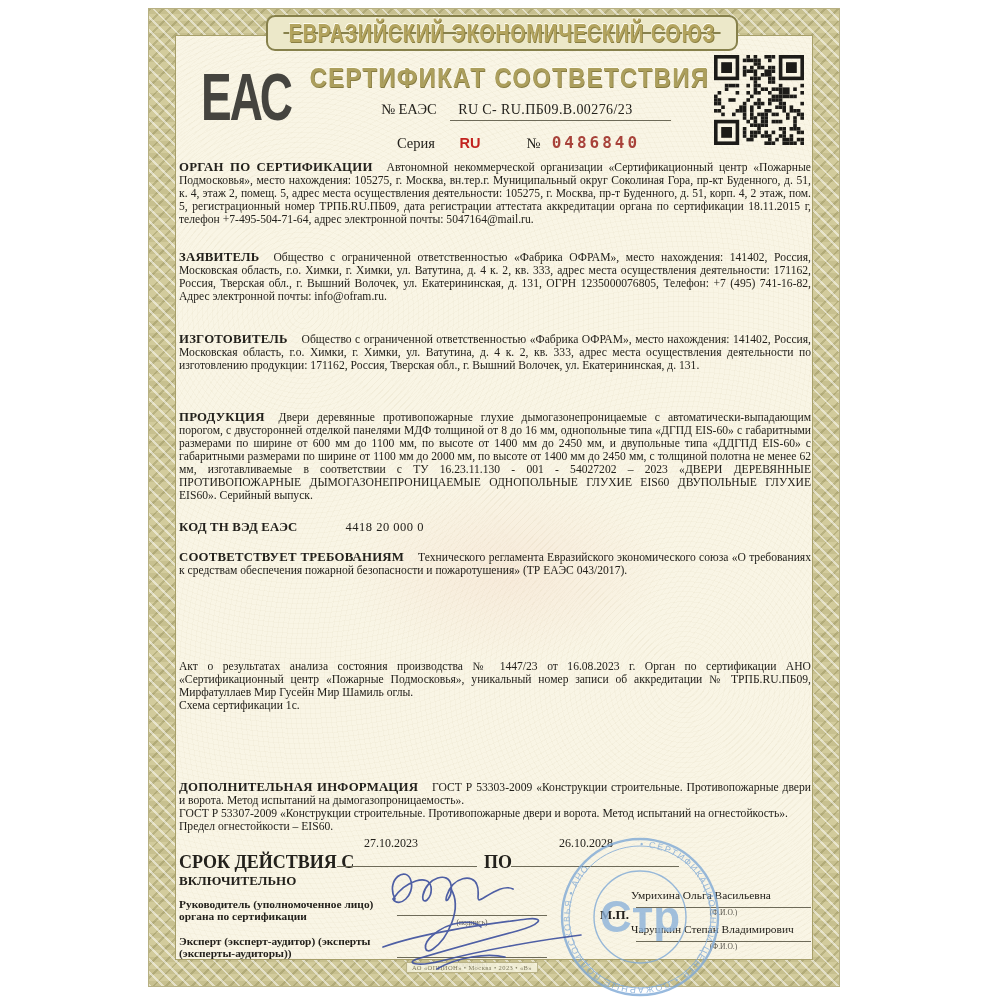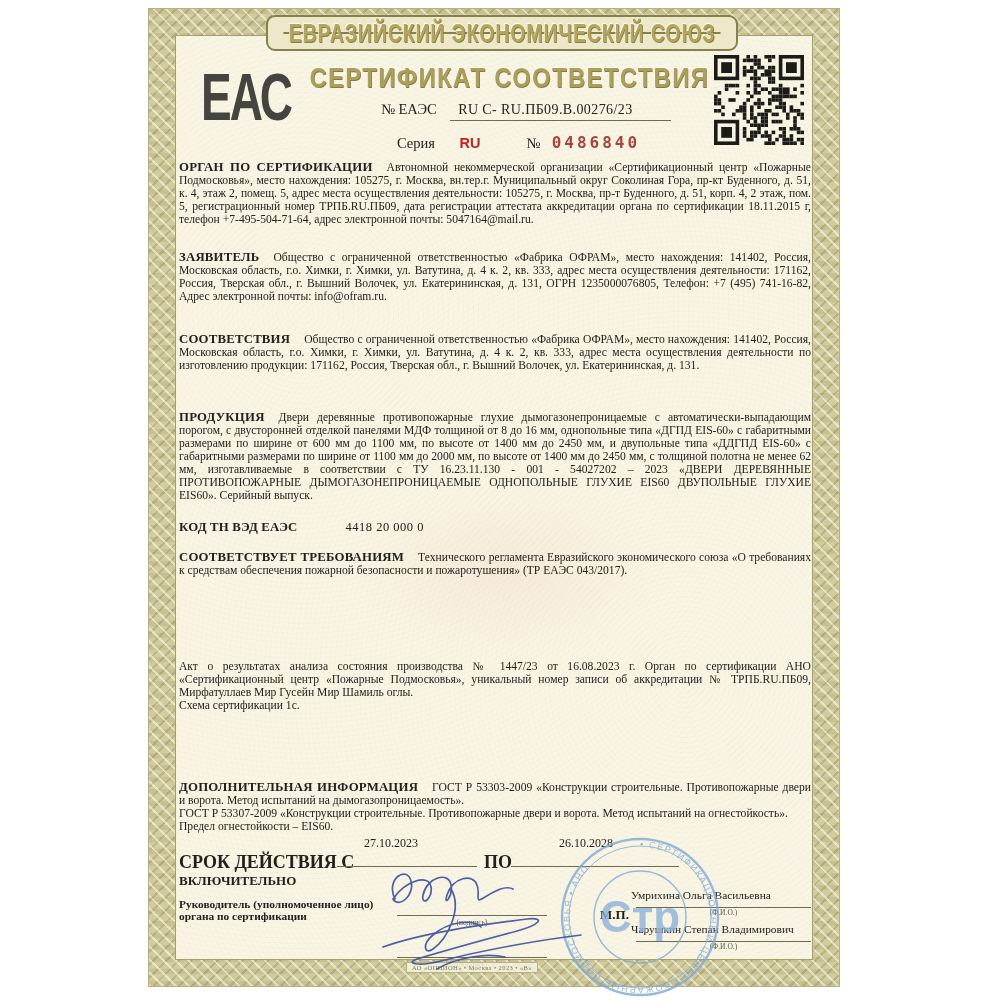--- a/index.html
+++ b/index.html
@@ -348,21 +348,21 @@
 
   <p class="sec" style="top:140px;">
     <span class="lbl">ОРГАН ПО СЕРТИФИКАЦИИ</span><span>Автономной некоммерческой организации «Сертификационный центр «Пожарные Подмосковья», место нахождения: 105275, г. Москва, вн.тер.г. Муниципальный округ Соколиная Гора, пр-кт Буденного, д. 51, к. 4, этаж 2, помещ. 5, адрес места осуществления деятельности: 105275, г. Москва, пр-т Буденного, д. 51, корп. 4, 2 этаж, пом. 5, регистрационный номер ТРПБ.RU.ПБ09, дата регистрации аттестата аккредитации органа по сертификации 18.11.2015 г, телефон +7-495-504-71-64, адрес электронной почты: 5047164@mail.ru.</span>
   </p>
 
   <p class="sec" style="top:230px;">
     <span class="lbl">ЗАЯВИТЕЛЬ</span><span>Общество с ограниченной ответственностью «Фабрика ОФРАМ», место нахождения: 141402, Россия, Московская область, г.о. Химки, г. Химки, ул. Ватутина, д. 4 к. 2, кв. 333, адрес места осуществления деятельности: 171162, Россия, Тверская обл., г. Вышний Волочек, ул. Екатерининская, д. 131, ОГРН 1235000076805, Телефон: +7 (495) 741-16-82, Адрес электронной почты: info@ofram.ru.</span>
   </p>
 
   <p class="sec" style="top:312px;">
-    <span class="lbl">СООТВЕТСТВИЯ</span><span>Общество с ограниченной ответственностью «Фабрика ОФРАМ», место нахождения: 141402, Россия, Московская область, г.о. Химки, г. Химки, ул. Ватутина, д. 4 к. 2, кв. 333, адрес места осуществления деятельности по изготовлению продукции: 171162, Россия, Тверская обл., г. Вышний Волочек, ул. Екатерининская, д. 131.</span>
+    <span class="lbl">ИЗГОТОВИТЕЛЬ</span><span>Общество с ограниченной ответственностью «Фабрика ОФРАМ», место нахождения: 141402, Россия, Московская область, г.о. Химки, г. Химки, ул. Ватутина, д. 4 к. 2, кв. 333, адрес места осуществления деятельности по изготовлению продукции: 171162, Россия, Тверская обл., г. Вышний Волочек, ул. Екатерининская, д. 131.</span>
   </p>
 
   <p class="sec" style="top:390px;">
     <span class="lbl">ПРОДУКЦИЯ</span><span>Двери деревянные противопожарные глухие дымогазонепроницаемые с автоматически-выпадающим порогом, с двусторонней отделкой панелями МДФ толщиной от 8 до 16 мм, однопольные типа «ДГПД EIS-60» с габаритными размерами по ширине от 600 мм до 1100 мм, по высоте от 1400 мм до 2450 мм, и двупольные типа «ДДГПД EIS-60» с габаритными размерами по ширине от 1100 мм до 2000 мм, по высоте от 1400 мм до 2450 мм, с толщиной полотна не менее 62 мм, изготавливаемые в соответствии с ТУ 16.23.11.130 - 001 - 54027202 – 2023 «ДВЕРИ ДЕРЕВЯННЫЕ ПРОТИВОПОЖАРНЫЕ ДЫМОГАЗОНЕПРОНИЦАЕМЫЕ ОДНОПОЛЬНЫЕ ГЛУХИЕ EIS60 ДВУПОЛЬНЫЕ ГЛУХИЕ EIS60». Серийный выпуск.</span>
   </p>
 
   <p class="sec" style="top:500px;">
     <span class="lbl">КОД ТН ВЭД ЕАЭС</span><span class="kod-value">4418 20 000 0</span>
   </p>
 
@@ -394,20 +394,21 @@
 
   <div class="signblock">
     <div class="s-label s-label1">Руководитель (уполномоченное лицо) органа по сертификации</div>
     <div class="s-line s-sigline1"></div>
     <div class="s-caption s-cap-sign1">(подпись)</div>
     <div class="s-mp">М.П.</div>
     <div class="s-name s-name1">Умрихина Ольга Васильевна</div>
     <div class="s-fioline s-fioline1"></div>
     <div class="s-cap-fio s-cap-fio1">(Ф.И.О.)</div>
 
+    <div class="s-label s-label2">Эксперт (эксперт-аудитор) (эксперты (эксперты-аудиторы))</div>
     <div class="s-line s-sigline2"></div>
     <div class="s-caption s-cap-sign2">(подпись)</div>
     <div class="s-name s-name2">Чарушкин Степан Владимирович</div>
     <div class="s-fioline s-fioline2"></div>
     <div class="s-cap-fio s-cap-fio2">(Ф.И.О.)</div>
   </div>
 
   <svg class="stamp" viewBox="0 0 172 172">
     <defs>
       <path id="rimpath" d="M 86,16 A 70,70 0 1,1 85.9,16" fill="none"></path>

